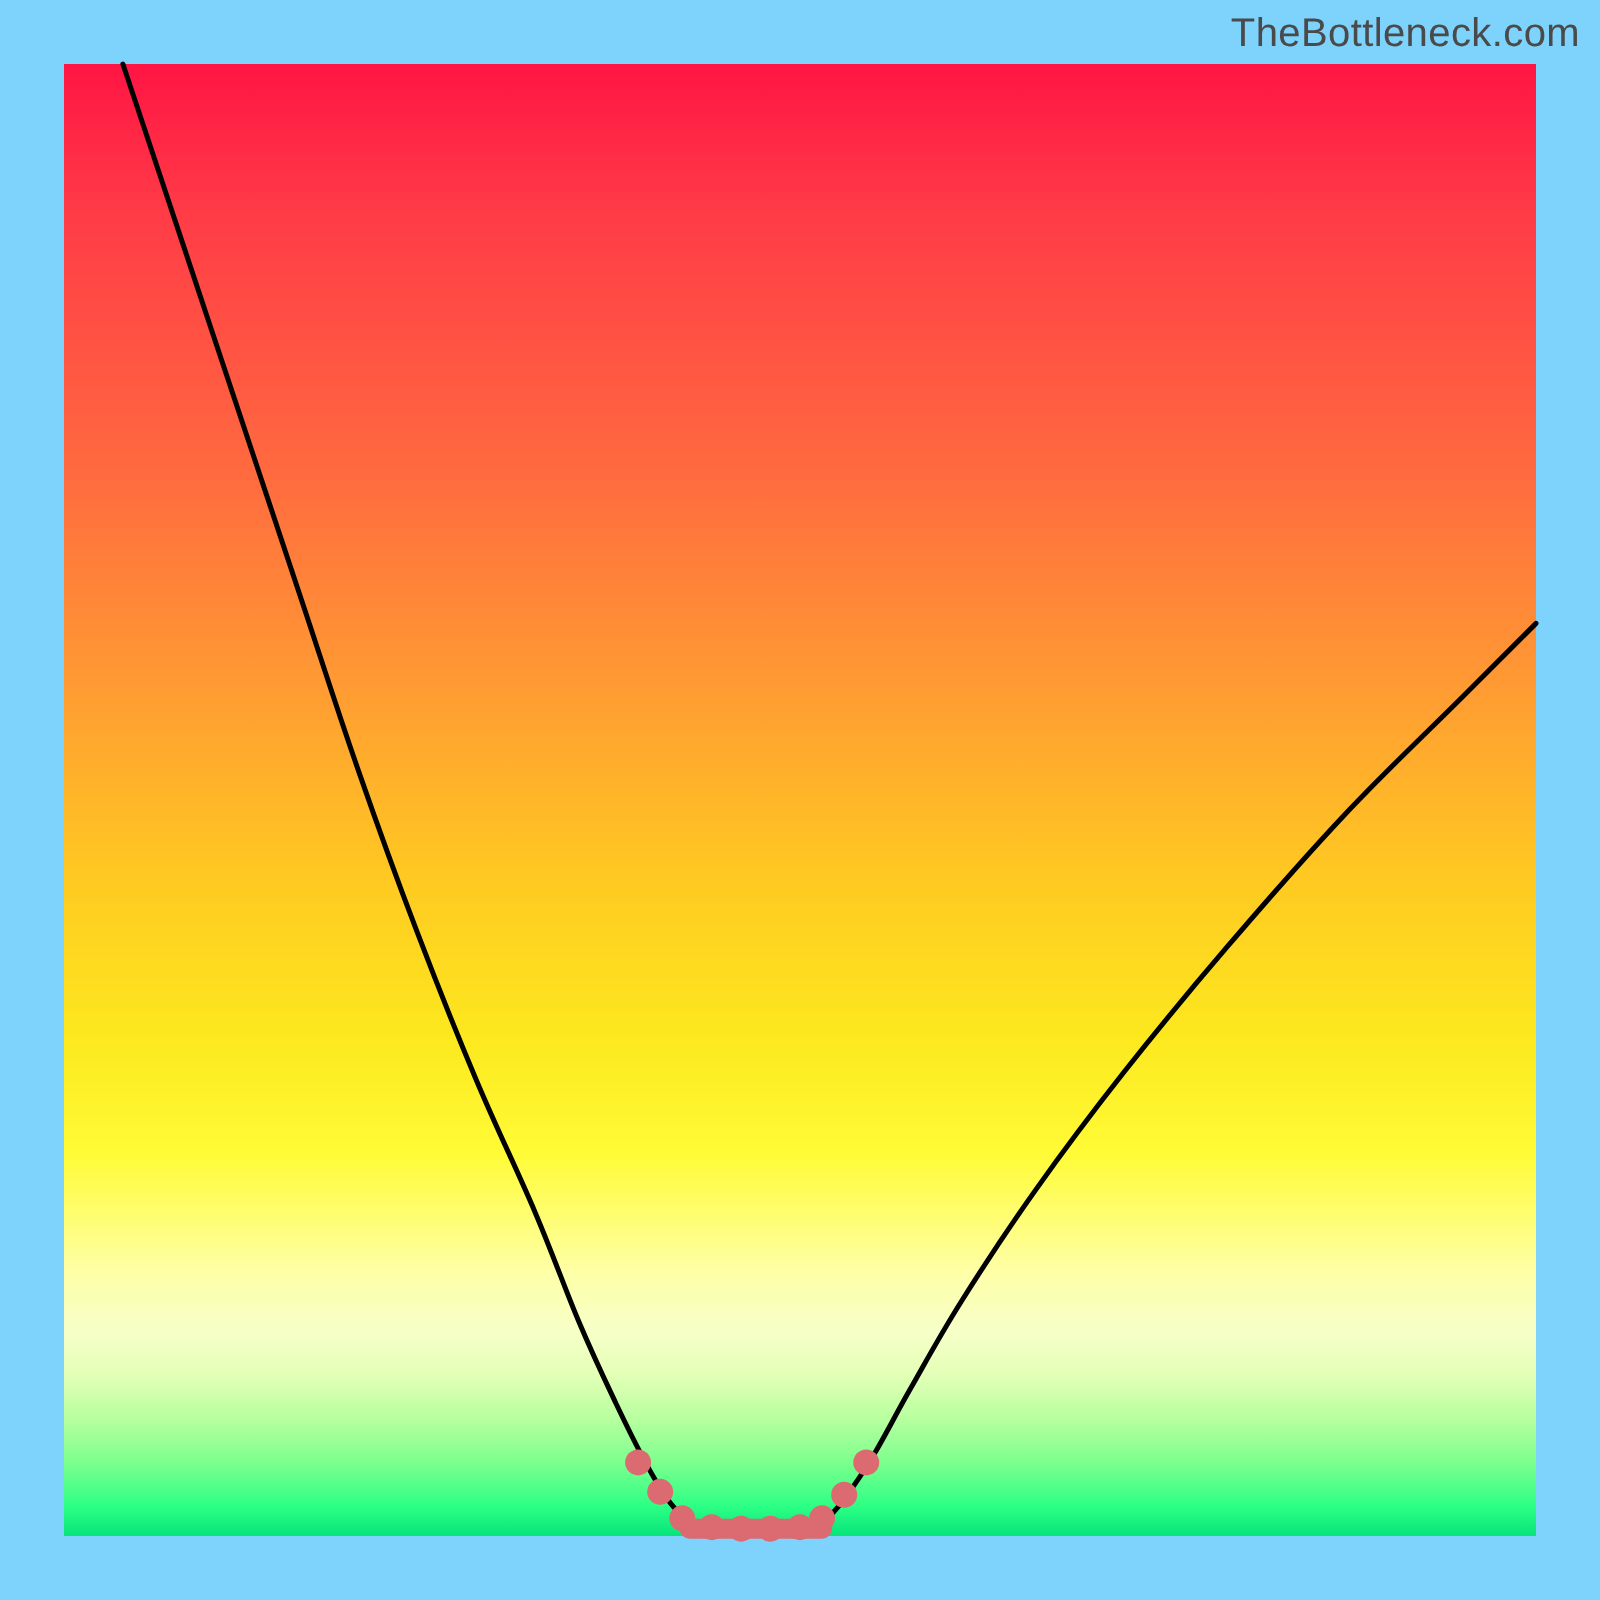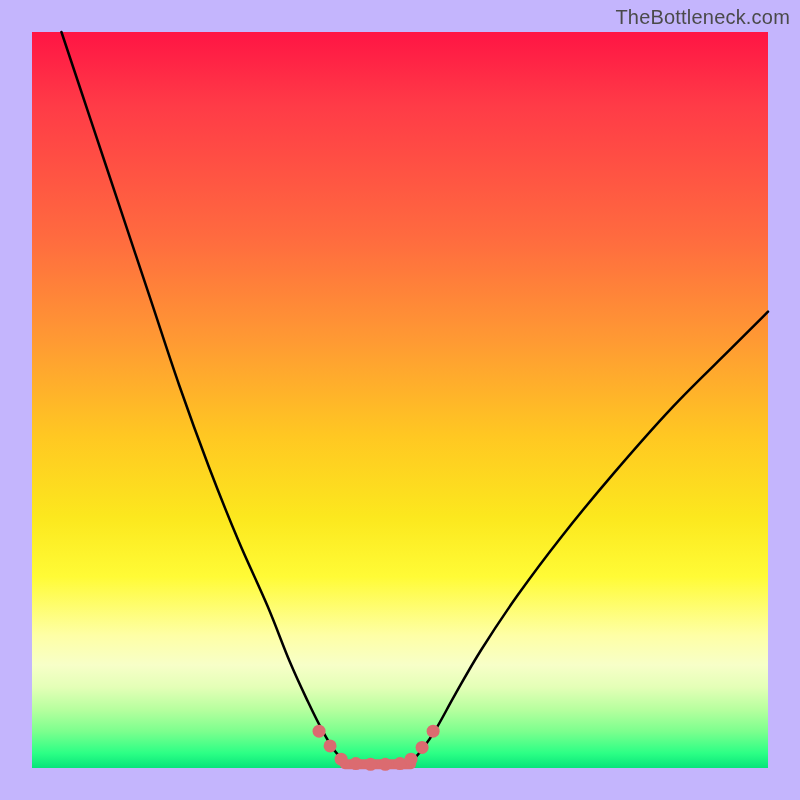--- a/index.html
+++ b/index.html
@@ -8,21 +8,21 @@
     width: 800px;
     height: 800px;
     background: #000;
     overflow: hidden;
     font-family: Arial, Helvetica, sans-serif;
   }
   .stage {
     position: relative;
     width: 800px;
     height: 800px;
-    background: #c4b5fd;
+    background: #7dd3fc;
   }
   .plot {
     position: absolute;
     left: 32px;
     top: 32px;
     width: 736px;
     height: 736px;
     
     background: linear-gradient(
       to bottom,

